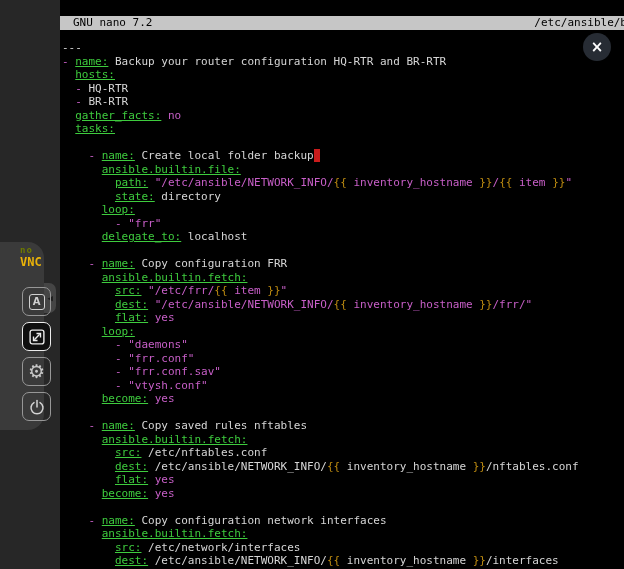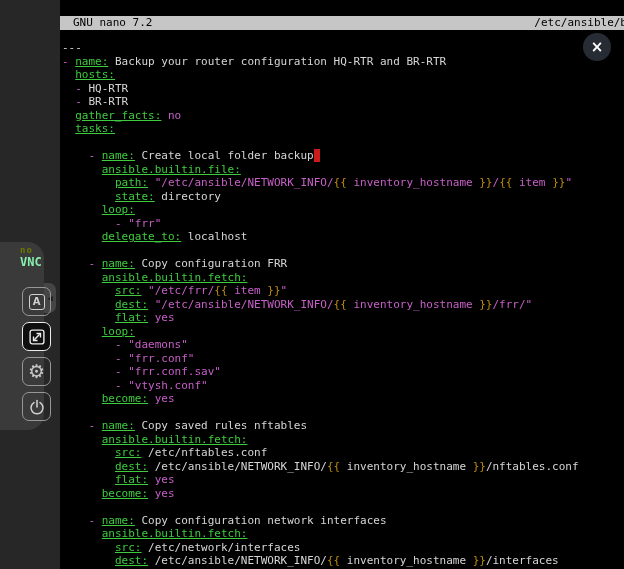--- a/index.html
+++ b/index.html
@@ -15,21 +15,21 @@
   }
   .vnc-handle{
     position:absolute;left:36px;top:283px;width:20px;height:30px;
     background:#454545;border-radius:0 7px 7px 0;z-index:1;
     display:flex;align-items:center;justify-content:flex-end;
     color:#1d1d1d;font-size:9px;padding-right:3px;box-sizing:border-box;
   }
   .vnc-logo{position:absolute;left:20px;top:246px;line-height:1;z-index:3;
     font-family:"DejaVu Sans Mono",monospace;font-weight:bold;}
   .vnc-logo .l1{color:#6d7900;font-size:9px;letter-spacing:1px;display:block;}
-  .vnc-logo .l2{color:#86efac;font-size:12px;display:block;margin-top:1px;}
+  .vnc-logo .l2{color:#eab308;font-size:12px;display:block;margin-top:1px;}
   .vnc-btn{
     position:absolute;left:22px;width:29px;height:29px;box-sizing:border-box;
     border:1px solid #979797;border-radius:7px;background:transparent;z-index:3;
     display:flex;align-items:center;justify-content:center;cursor:pointer;
   }
   .vnc-btn.active{background:#0f0f0f;border:1px solid #ececec;}
   .akey{width:16px;height:16px;box-sizing:border-box;border:1.5px solid #d0d0d0;
     border-radius:3px;color:#d0d0d0;font-size:10px;font-weight:bold;line-height:13px;
     text-align:center;font-family:"DejaVu Sans",sans-serif;}
   .gear{color:#c8c8c8;font-size:19px;line-height:19px;font-family:"DejaVu Sans",sans-serif;}

